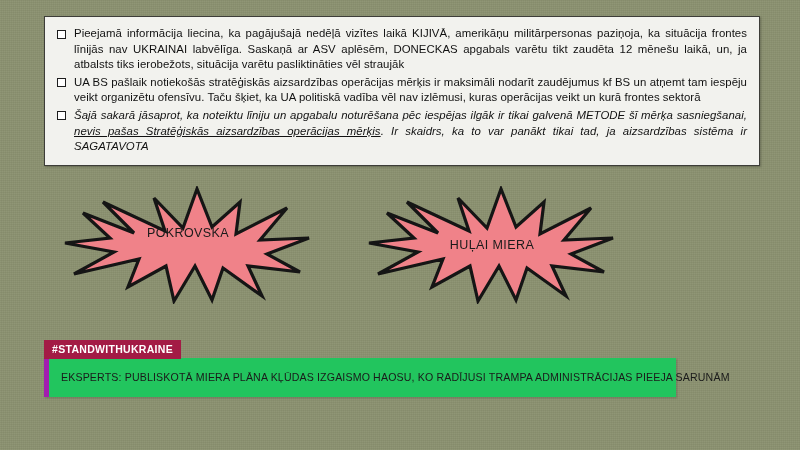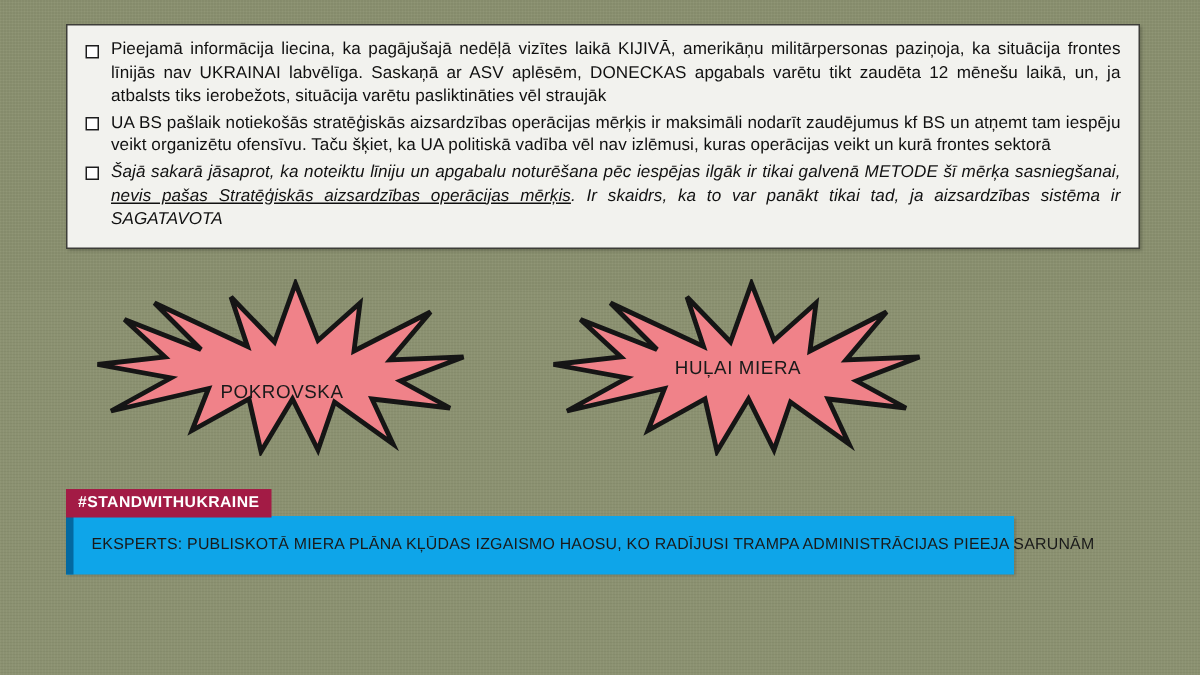--- a/index.html
+++ b/index.html
@@ -89,45 +89,45 @@
     left: 0;
     right: 0;
     text-align: center;
     font-size: 12.5px;
     color: #1a1a1a;
     letter-spacing: 0.4px;
     white-space: nowrap;
   }
   #burst-left  { left: 62px;  top: 186px; }
   #burst-right { left: 366px; top: 186px; }
-  #burst-left  .burst-label { top: 68px; }
+  #burst-left  .burst-label { top: 40px; }
   #burst-right .burst-label { top: 52px; }
 
   
   .banner {
     position: absolute;
     left: 44px;
-    top: 325px;
+    top: 339px;
     width: 632px;
     z-index: 3;
   }
   .banner-tag {
     display: inline-block;
     background: #a31b45;
     color: #ffffff;
     font-size: 10.5px;
     font-weight: bold;
     letter-spacing: 0.3px;
     padding: 3px 8px 4px 8px;
     position: relative;
     z-index: 2;
   }
   .banner-body {
-    background: #0ea5e9;
-    border-left: 5px solid #0369a1;
+    background: #22c55e;
+    border-left: 5px solid #a21caf;
     margin-top: -1px;
     padding: 12px 10px 13px 12px;
     box-sizing: border-box;
     box-shadow: 1px 1px 2px rgba(0,0,0,0.2);
   }
   .banner-headline {
     font-size: 10.6px;
     color: #1a1a1a;
     letter-spacing: 0.15px;
     line-height: 14px;

